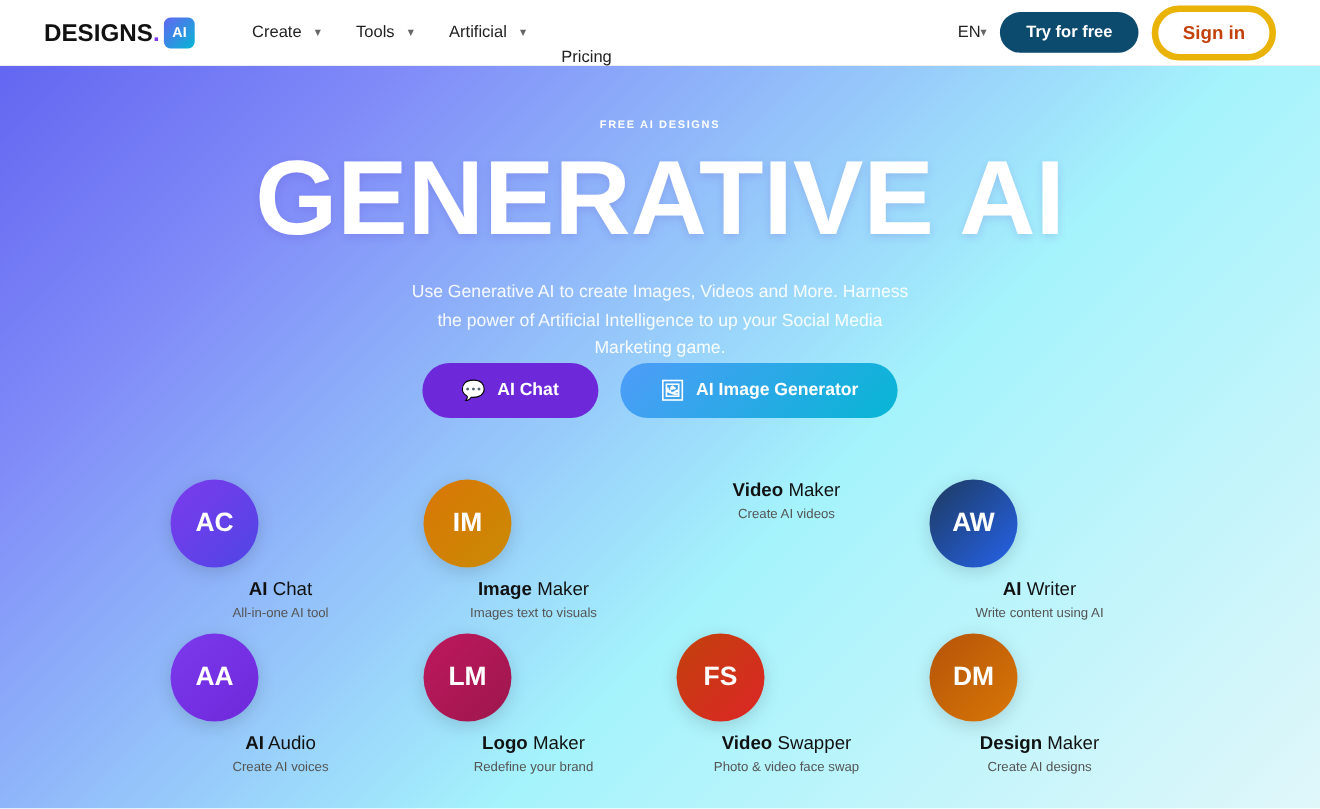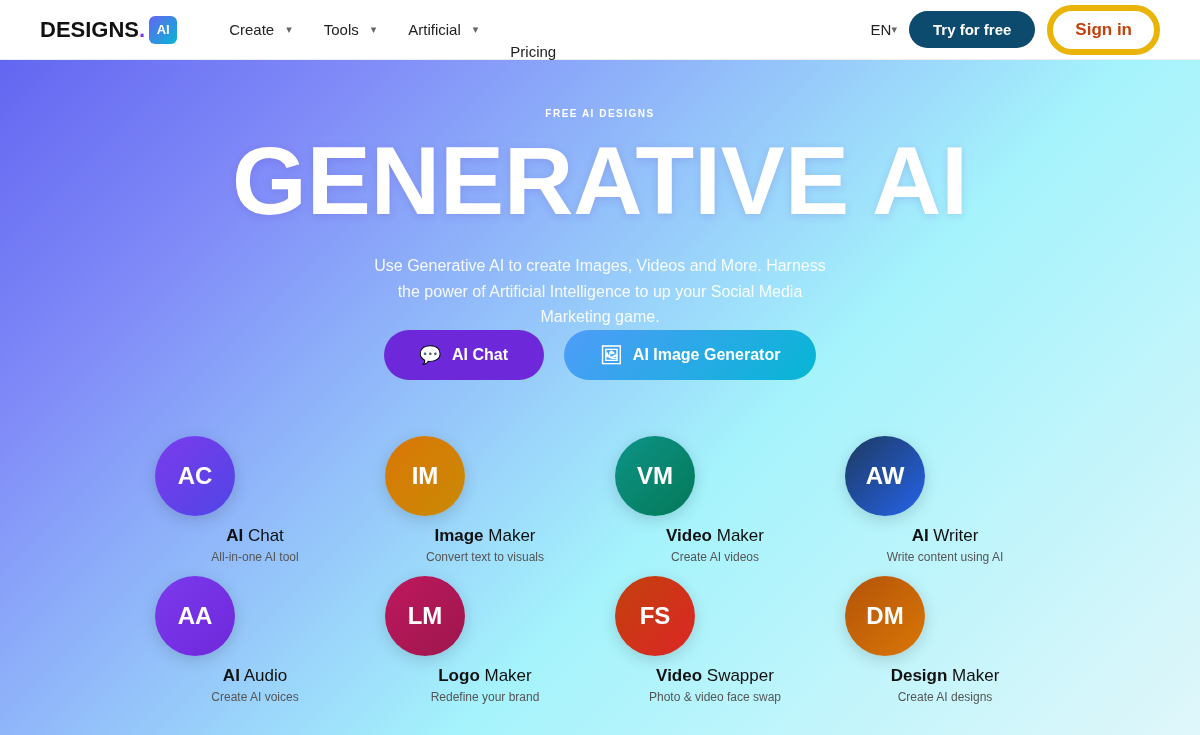--- a/index.html
+++ b/index.html
@@ -274,24 +274,23 @@
 
   <div class="tool-grid" id="tool-grid">
       <div class="tool-item">
       <div class="tool-avatar av-ac">AC</div>
       <div class="tool-name"><strong>AI</strong> Chat</div>
       <div class="tool-desc">All-in-one AI tool</div>
     </div>
       <div class="tool-item">
       <div class="tool-avatar av-im">IM</div>
       <div class="tool-name"><strong>Image</strong> Maker</div>
-      <div class="tool-desc">Convert text to visuals</div>
-    </div>
-      <div class="tool-item">
-      <div class="tool-avatar av-vm">VM</div>
+      <div class="tool-desc">Images text to visuals</div>
+    </div>
+      <div class="tool-item">
       <div class="tool-name"><strong>Video</strong> Maker</div>
       <div class="tool-desc">Create AI videos</div>
     </div>
       <div class="tool-item">
       <div class="tool-avatar av-aw">AW</div>
       <div class="tool-name"><strong>AI</strong> Writer</div>
       <div class="tool-desc">Write content using AI</div>
     </div>
       <div class="tool-item">
       <div class="tool-avatar av-aa">AA</div>

